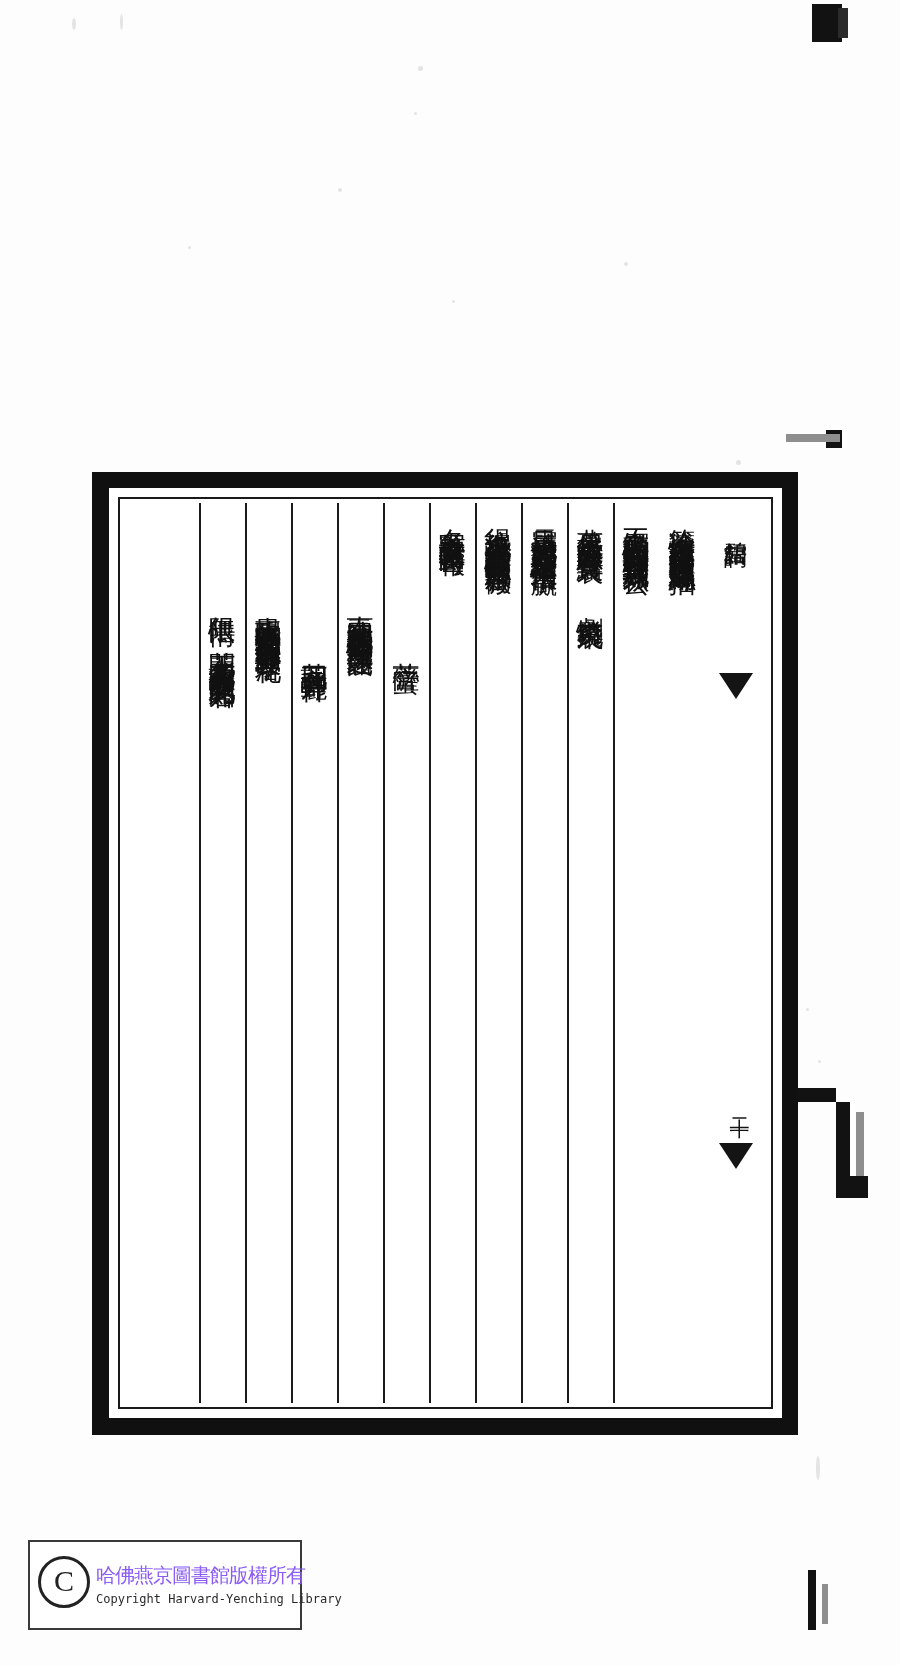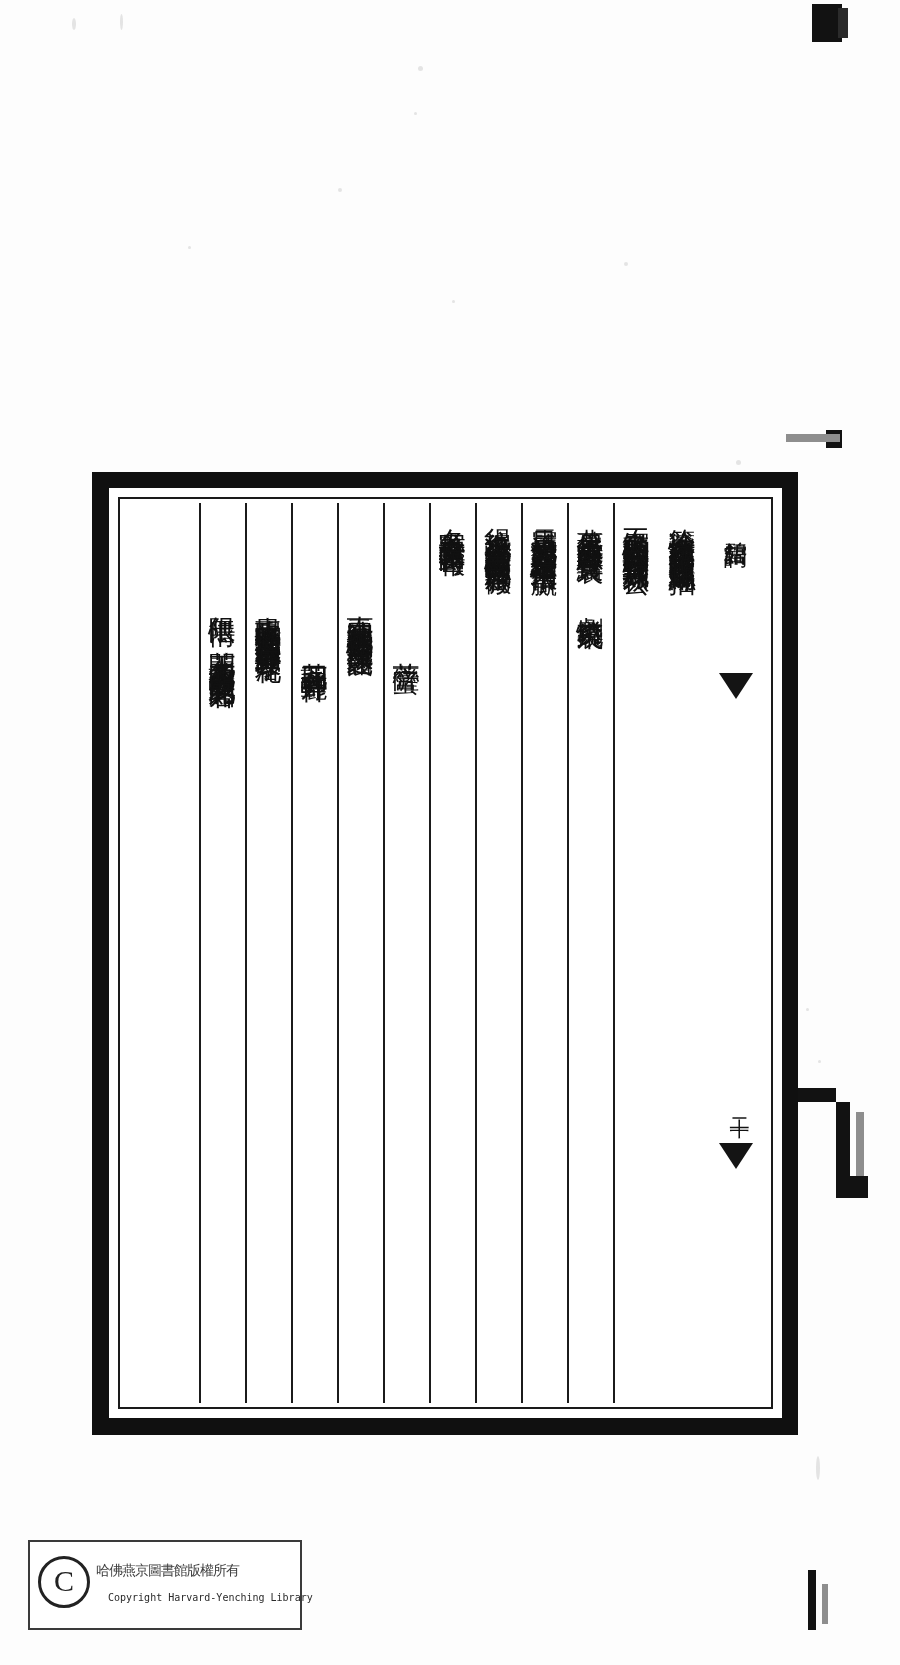--- a/index.html
+++ b/index.html
@@ -165,35 +165,34 @@
     font-size: 30px;
     line-height: 44px;
     text-align: center;
     color: #222;
   }
   #stamp .s-line1 {
     position: absolute;
     left: 66px;
     top: 20px;
     font-family: Liberation Serif, serif;
-    font-size: 14px;
+    font-size: 20px;
     letter-spacing: -1px;
-    color: #404040;
+    color: #8b5cf6;
     white-space: nowrap;
   }
   #stamp .s-line2 {
     position: absolute;
     left: 66px;
     top: 50px;
     font-family: "DejaVu Sans Mono", monospace;
-    font-size: 10px;
+    font-size: 12px;
     letter-spacing: 0px;
     color: #2a2a2a;
     white-space: nowrap;
-    margin-left: 12px;
   }
 </style>
 </head>
 <body>
 
 <div id="page">
 
   <div class="speckle" style="left:72px;  top:18px;  width:4px;  height:12px;"></div>
   <div class="speckle" style="left:120px; top:14px;  width:3px;  height:16px;"></div>
   <div class="speckle" style="left:418px; top:66px;  width:5px;  height:5px;"></div>

